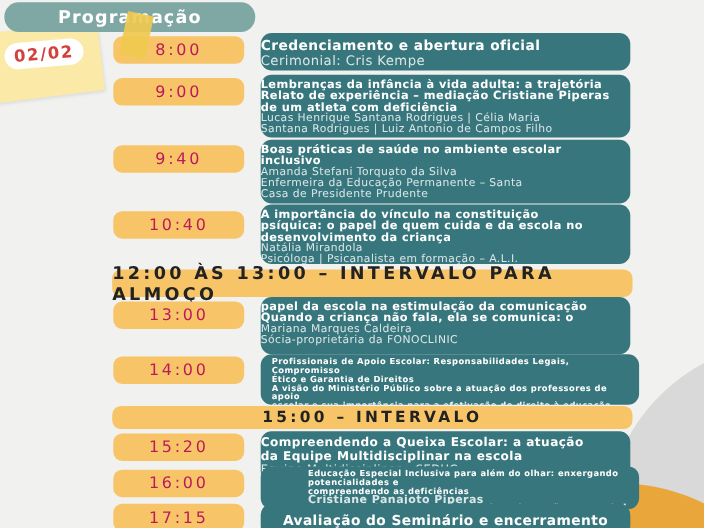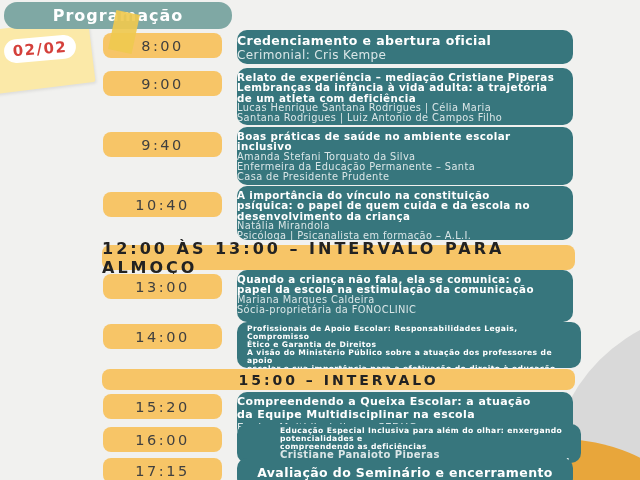--- a/index.html
+++ b/index.html
@@ -35,21 +35,21 @@
     border-radius:13px;transform:rotate(-5deg);z-index:4;
     display:flex;align-items:center;justify-content:center;
     color:var(--red,#D4403B);font-weight:bold;font-size:15px;letter-spacing:1.5px;
   }
 
   
   .badge{
     position:absolute;left:103px;width:119px;height:25px;
     background:var(--yellow,#F7C567);border-radius:8px;z-index:2;
     display:flex;align-items:center;justify-content:center;
-    font-size:14.5px;letter-spacing:2.5px;color:#404040;font-weight:500;
+    font-size:14.5px;letter-spacing:2.5px;color:#be185d;font-weight:500;
   }
   .box{
     position:absolute;left:237px;width:336px;box-sizing:border-box;
     background:var(--teal,#37767D);border-radius:10px;z-index:2;
     padding:4px 0;color:#fff;overflow:hidden;
   }
   .box.wide{width:344px;}
   .box .t{font-weight:bold;letter-spacing:0.4px;}
   .box .d{color:rgba(255,255,255,0.82);letter-spacing:0.4px;}
   .box.lg .t{font-size:12.5px;line-height:14px;}
@@ -84,22 +84,22 @@
 <div id="date-pill">02/02</div>
 
 <div id="rows">
     <div class="badge" style="top: 33px;">8:00</div>
     <div class="box lg" style="top: 30px; height: 34px;">
       <div class="t">Credenciamento e abertura oficial</div>
       <div class="d">Cerimonial: Cris Kempe</div>
     </div>
     <div class="badge" style="top: 71px;">9:00</div>
     <div class="box md" style="top: 68px; height: 57px;">
+      <div class="t">Lembranças da infância à vida adulta: a trajetória</div>
       <div class="t">Relato de experiência – mediação Cristiane Piperas</div>
-      <div class="t">Lembranças da infância à vida adulta: a trajetória</div>
       <div class="t">de um atleta com deficiência</div>
       <div class="d">Lucas Henrique Santana Rodrigues | Célia Maria</div>
       <div class="d">Santana Rodrigues | Luiz Antonio de Campos Filho</div>
     </div>
     <div class="badge" style="top: 132px;">9:40</div>
     <div class="box md" style="top: 127px; height: 58px;">
       <div class="t">Boas práticas de saúde no ambiente escolar</div>
       <div class="t">inclusivo</div>
       <div class="d">Amanda Stefani Torquato da Silva</div>
       <div class="d">Enfermeira da Educação Permanente – Santa</div>
@@ -109,22 +109,22 @@
     <div class="box md" style="top: 186px; height: 54px;">
       <div class="t">A importância do vínculo na constituição</div>
       <div class="t">psíquica: o papel de quem cuida e da escola no</div>
       <div class="t">desenvolvimento da criança</div>
       <div class="d">Natália Mirandola</div>
       <div class="d">Psicóloga | Psicanalista em formação – A.L.I.</div>
     </div>
     <div class="banner b1" style="top: 245px; height: 25px;">12:00 ÀS 13:00 – INTERVALO PARA ALMOÇO</div>
     <div class="badge" style="top: 274px;">13:00</div>
     <div class="box md" style="top: 270px; height: 52px;">
+      <div class="t">papel da escola na estimulação da comunicação</div>
       <div class="t">Quando a criança não fala, ela se comunica: o</div>
-      <div class="t">papel da escola na estimulação da comunicação</div>
       <div class="d">Mariana Marques Caldeira</div>
       <div class="d">Sócia-proprietária da FONOCLINIC</div>
     </div>
     <div class="badge" style="top: 324px;">14:00</div>
     <div class="box sm wide" style="top: 322px; height: 46px;">
       <div class="t">Profissionais de Apoio Escolar: Responsabilidades Legais, Compromisso</div>
       <div class="t">Ético e Garantia de Direitos</div>
       <div class="t"> A visão do Ministério Público sobre a atuação dos professores de apoio</div>
       <div class="t">escolar e sua importância para a efetivação do direito à educação</div>
     </div>

